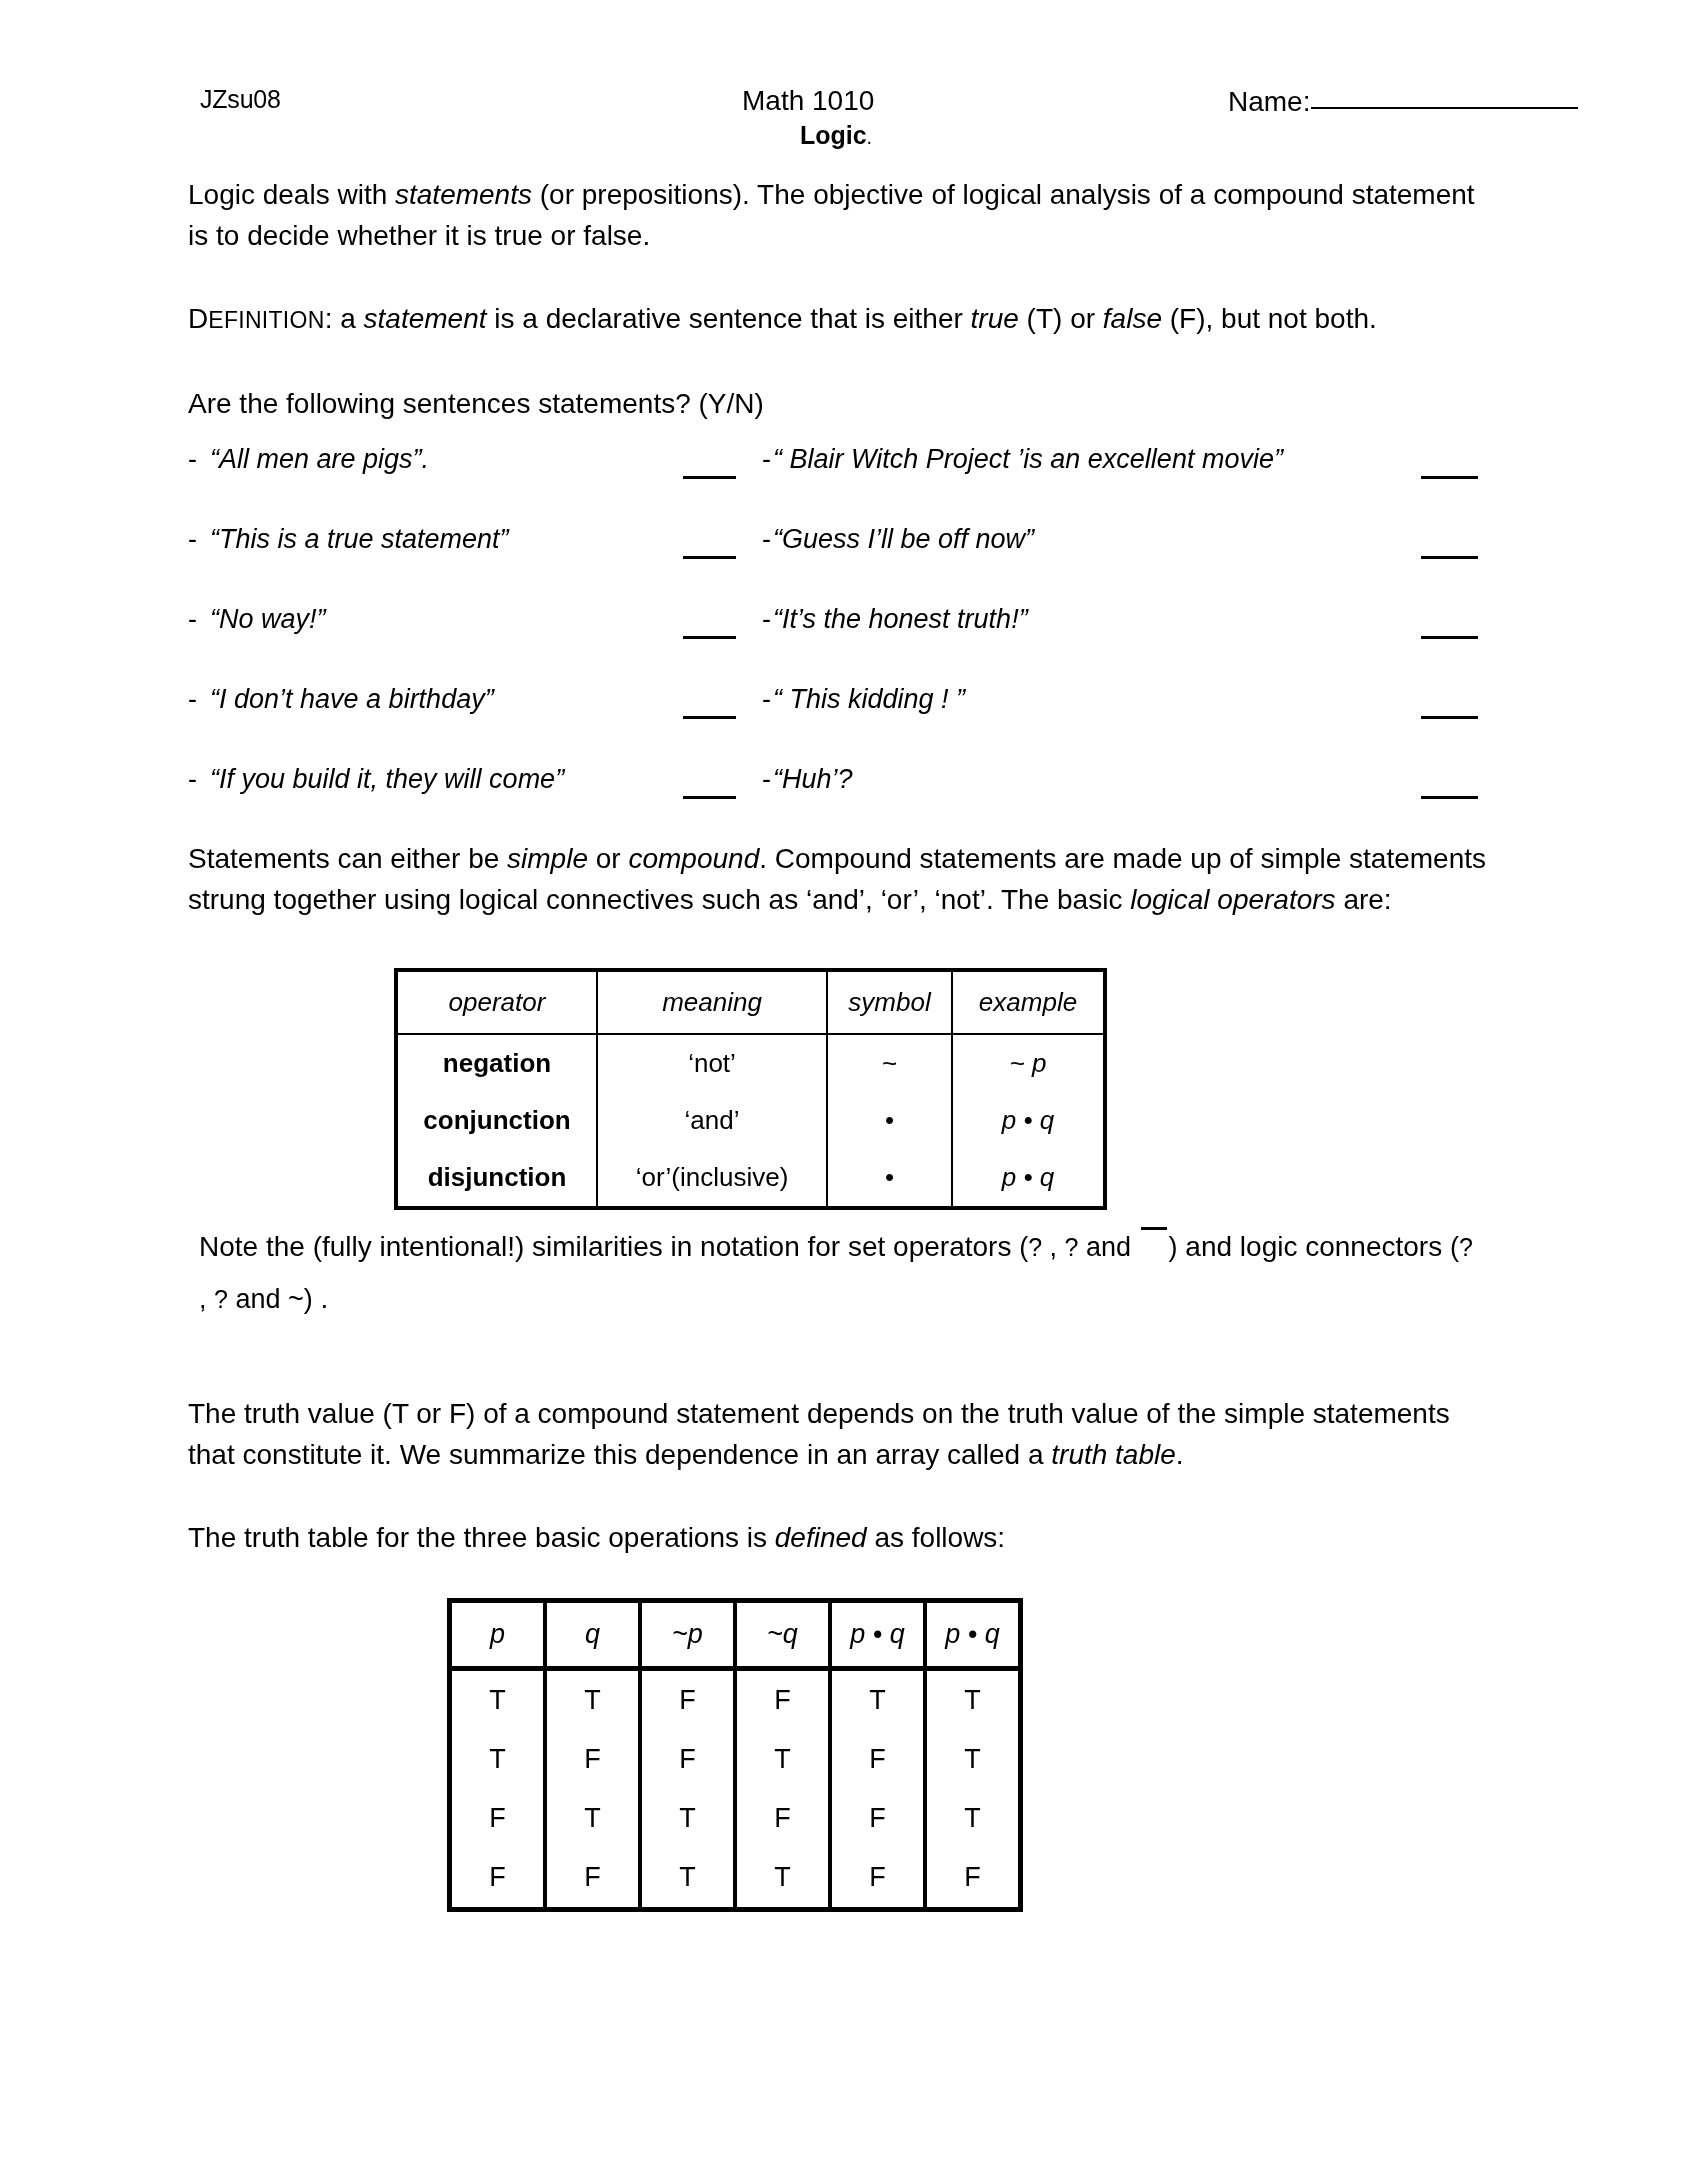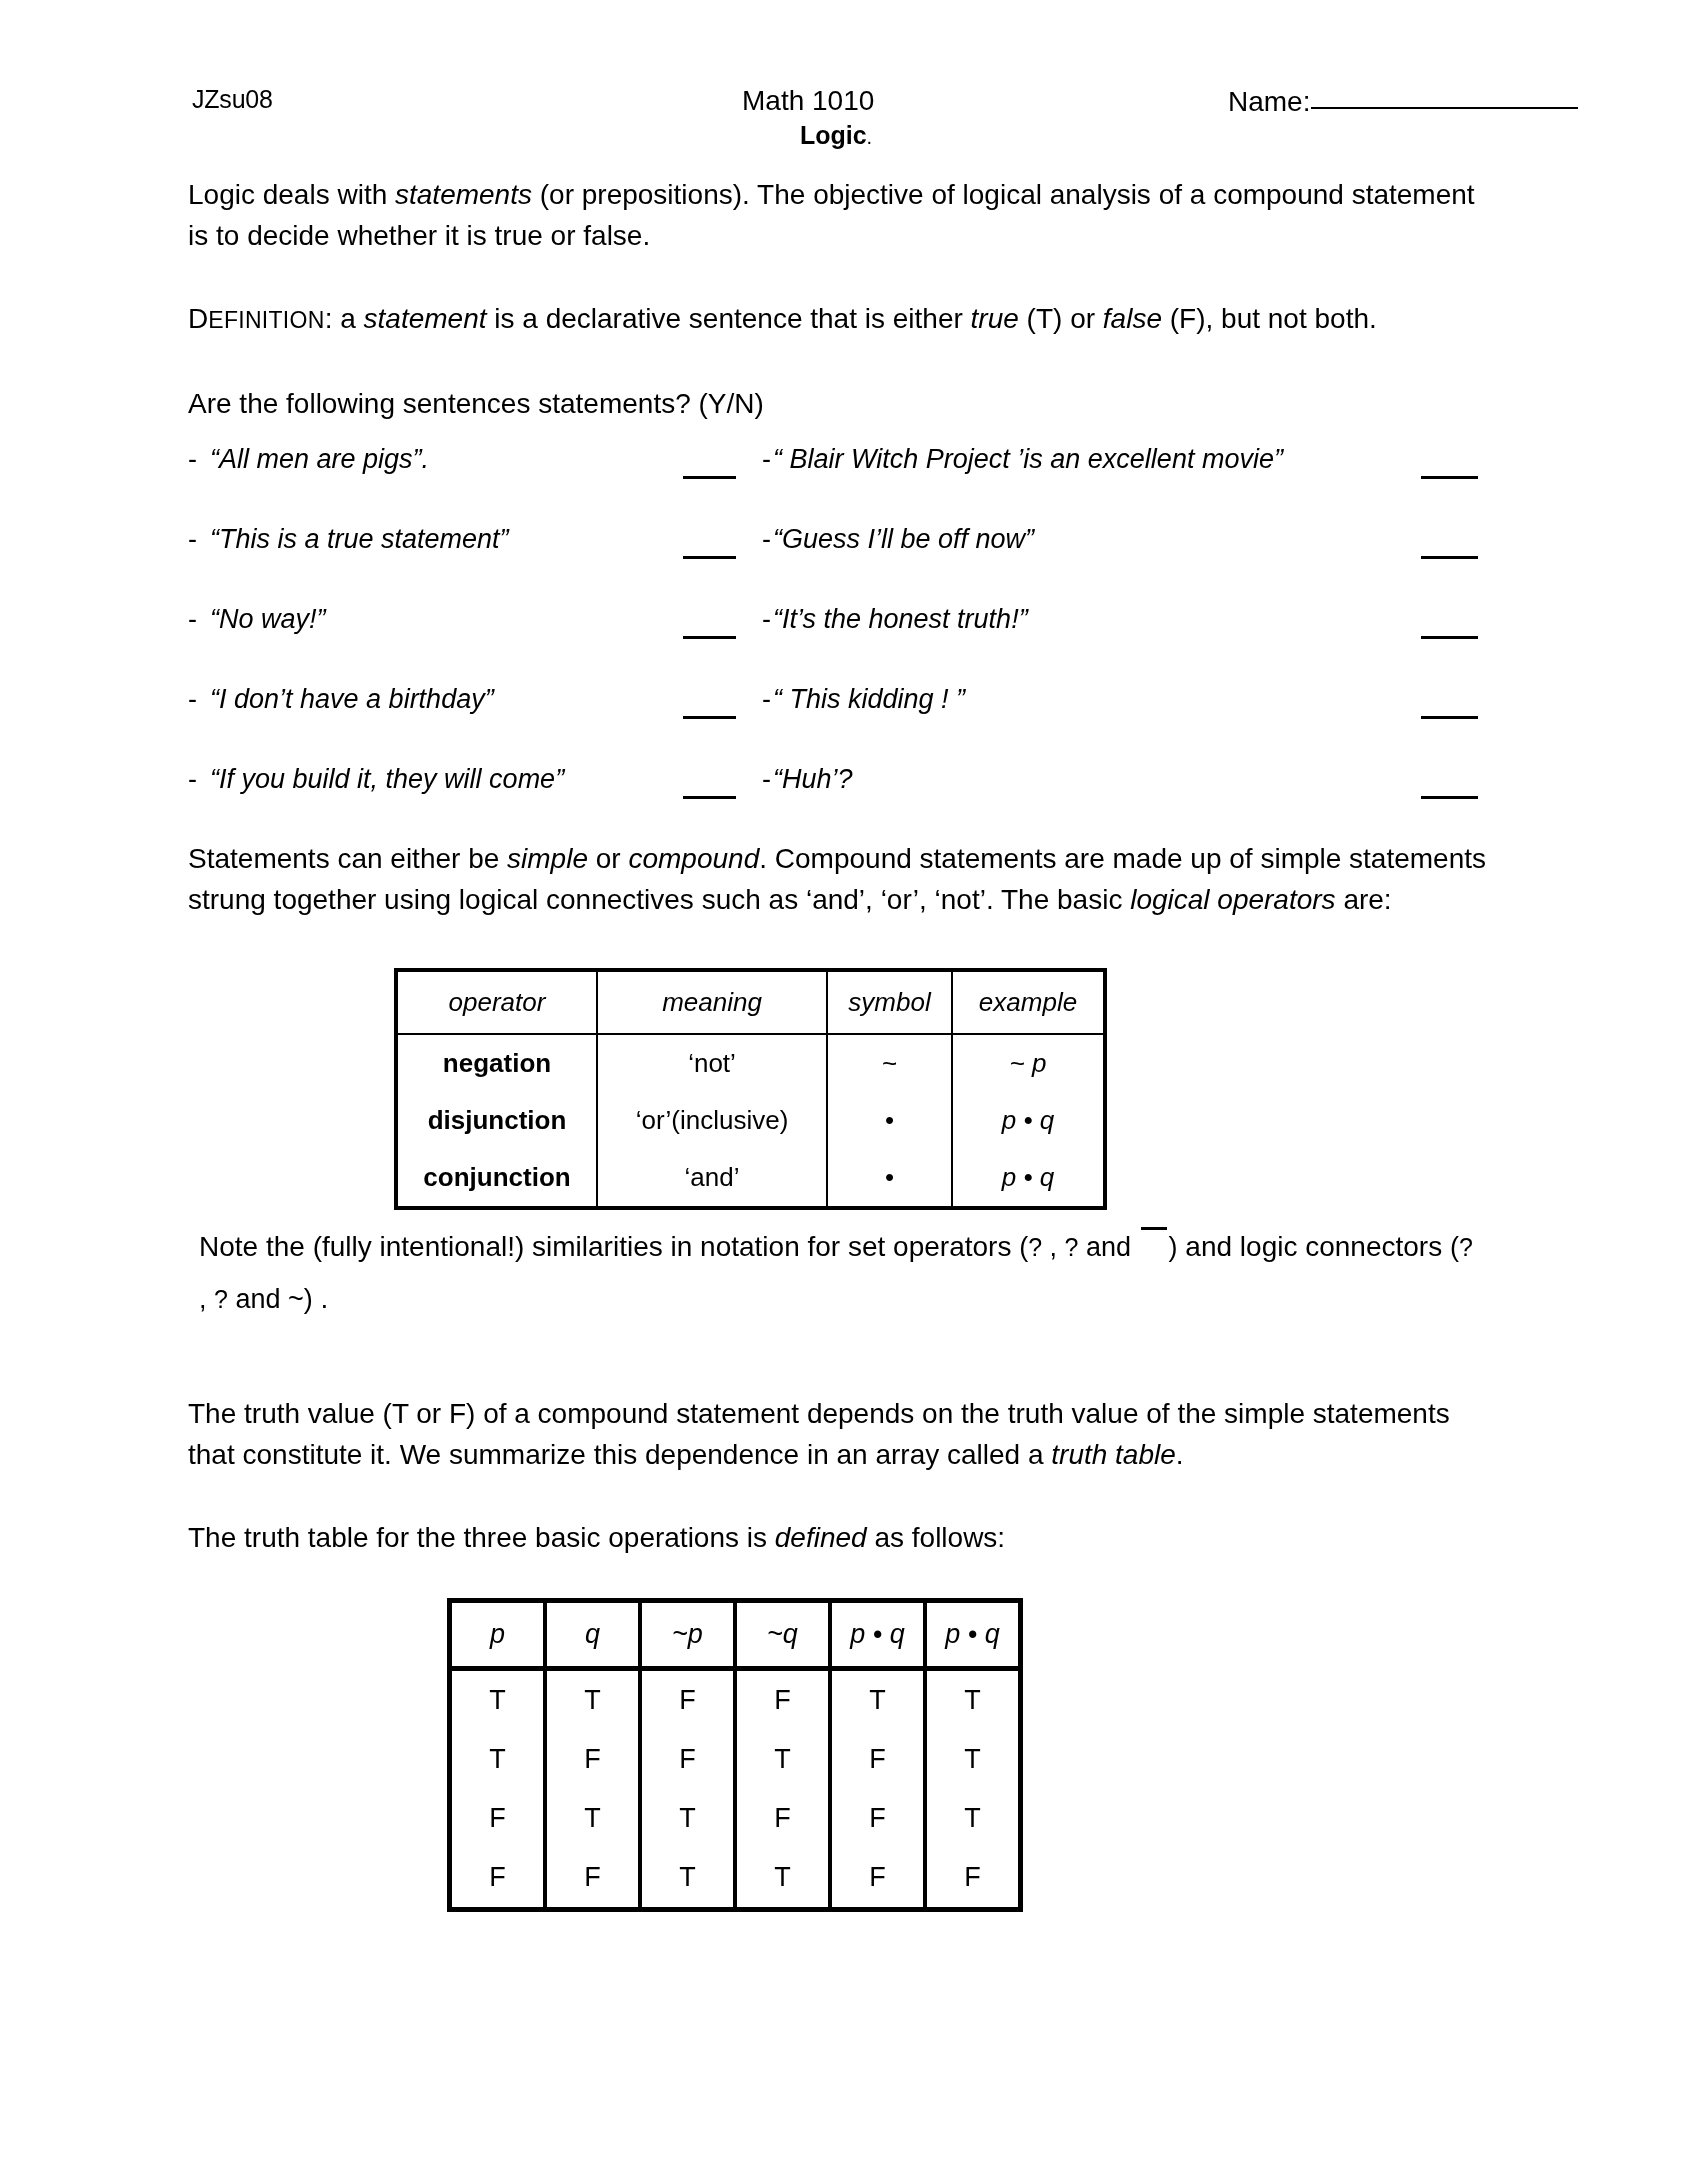--- a/index.html
+++ b/index.html
@@ -29,21 +29,21 @@
   }
 
   
   .hdr {
     position: relative;
     height: 89px;
     margin-top: 85px;
   }
   .hdr-code {
     position: absolute;
-    left: 4px;
+    left: 12px;
     top: 0;
     font-size: 25px;
     letter-spacing: -0.2px;
     text-align: right;
   }
   .hdr-course {
     position: absolute;
     left: 554px;
     top: 0;
     font-size: 28px;
@@ -287,28 +287,28 @@
           <td class="c-sym">symbol</td>
           <td class="c-ex">example</td>
         </tr>
         <tr class="oprow">
           <td class="c-op">negation</td>
           <td class="c-mean">‘not’</td>
           <td class="c-sym">~</td>
           <td class="c-ex">~ p</td>
         </tr>
         <tr class="oprow">
+          <td class="c-op">conjunction</td>
+          <td class="c-mean">‘and’</td>
+          <td class="c-sym">•</td>
+          <td class="c-ex">p • q</td>
+        </tr>
+        <tr class="oprow">
           <td class="c-op">disjunction</td>
           <td class="c-mean">‘or’(inclusive)</td>
-          <td class="c-sym">•</td>
-          <td class="c-ex">p • q</td>
-        </tr>
-        <tr class="oprow">
-          <td class="c-op">conjunction</td>
-          <td class="c-mean">‘and’</td>
           <td class="c-sym">•</td>
           <td class="c-ex">p • q</td>
         </tr>
       </tbody>
     </table>
   </div>
 
   <p class="noteline"><span>Note the (fully intentional!) similarities in notation for set operators </span><span class="mathspan"><span>(</span><span class="qmark">?</span><span> , </span><span class="qmark">?</span><span>  and  </span><span class="overbar"></span><span>)</span></span><span> and logic connectors </span><span class="mathspan"><span>(</span><span class="qmark">?</span><span> , </span><span class="qmark">?</span><span>  and  </span><span>~</span><span>)</span></span><span> .</span></p>
 
   <div class="gap-lg"></div>

